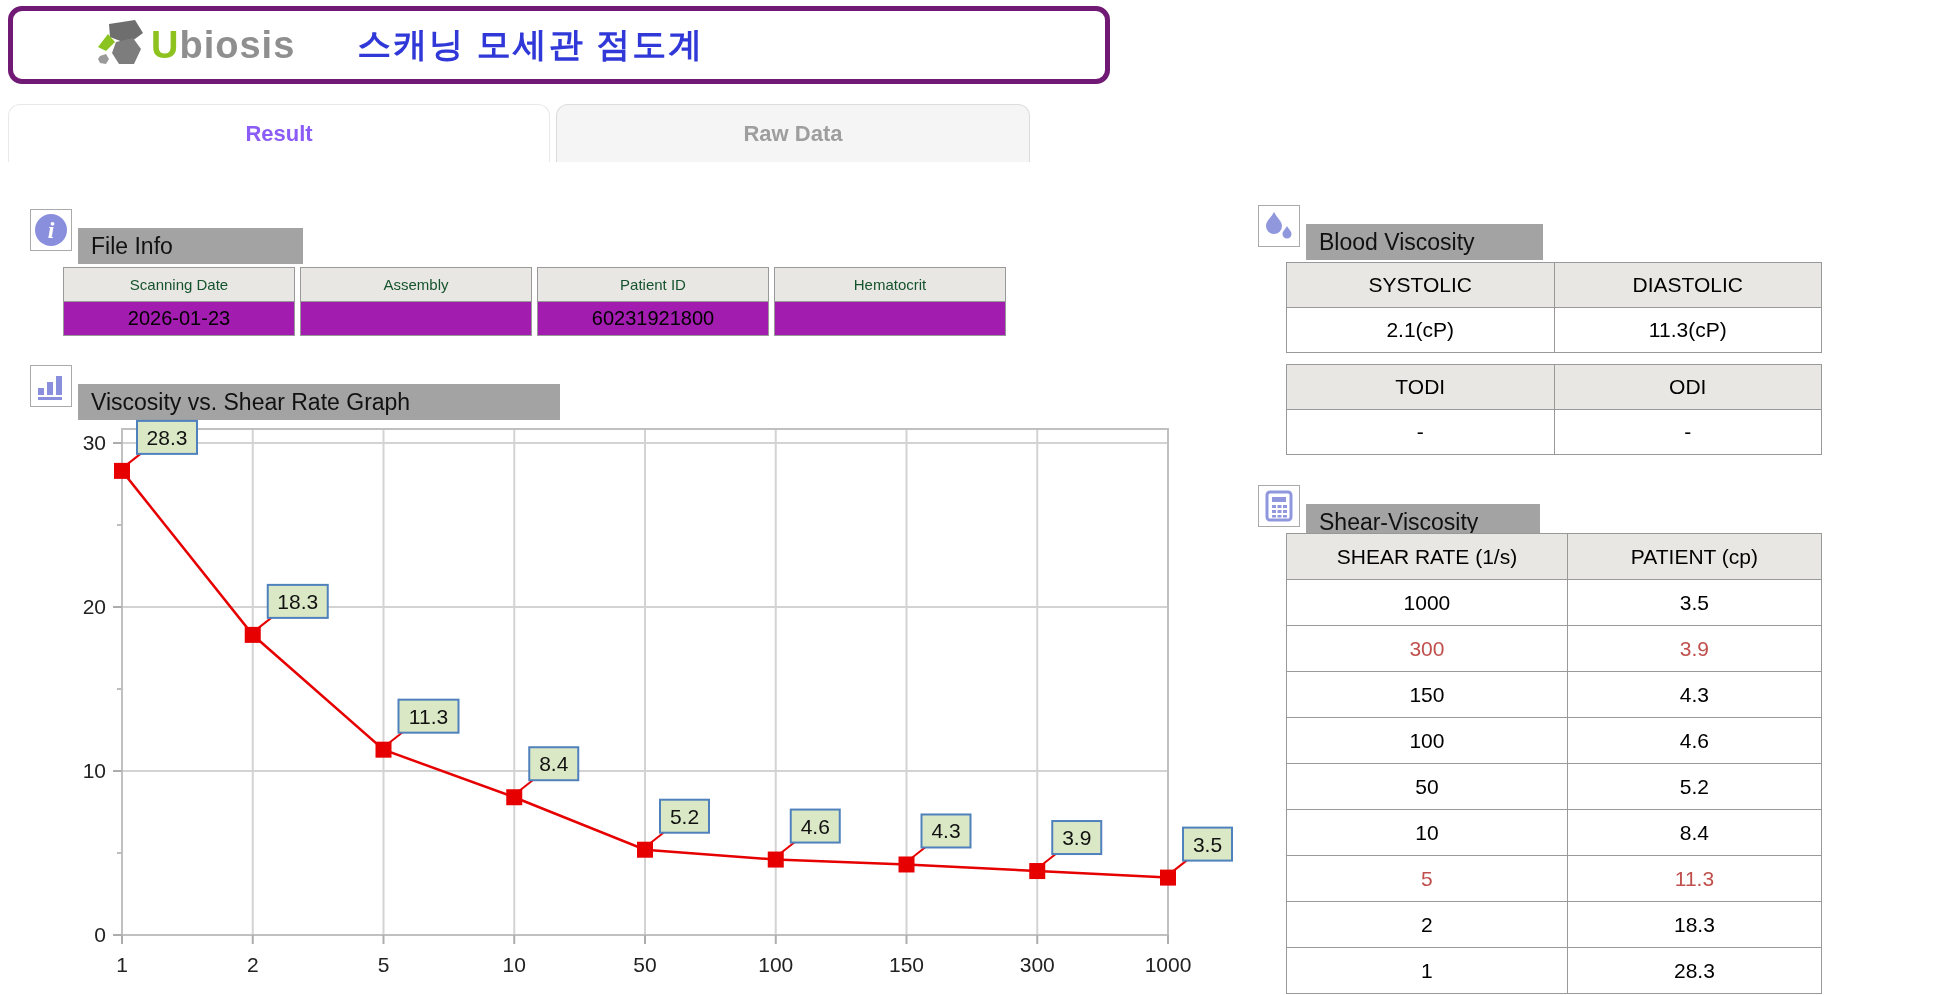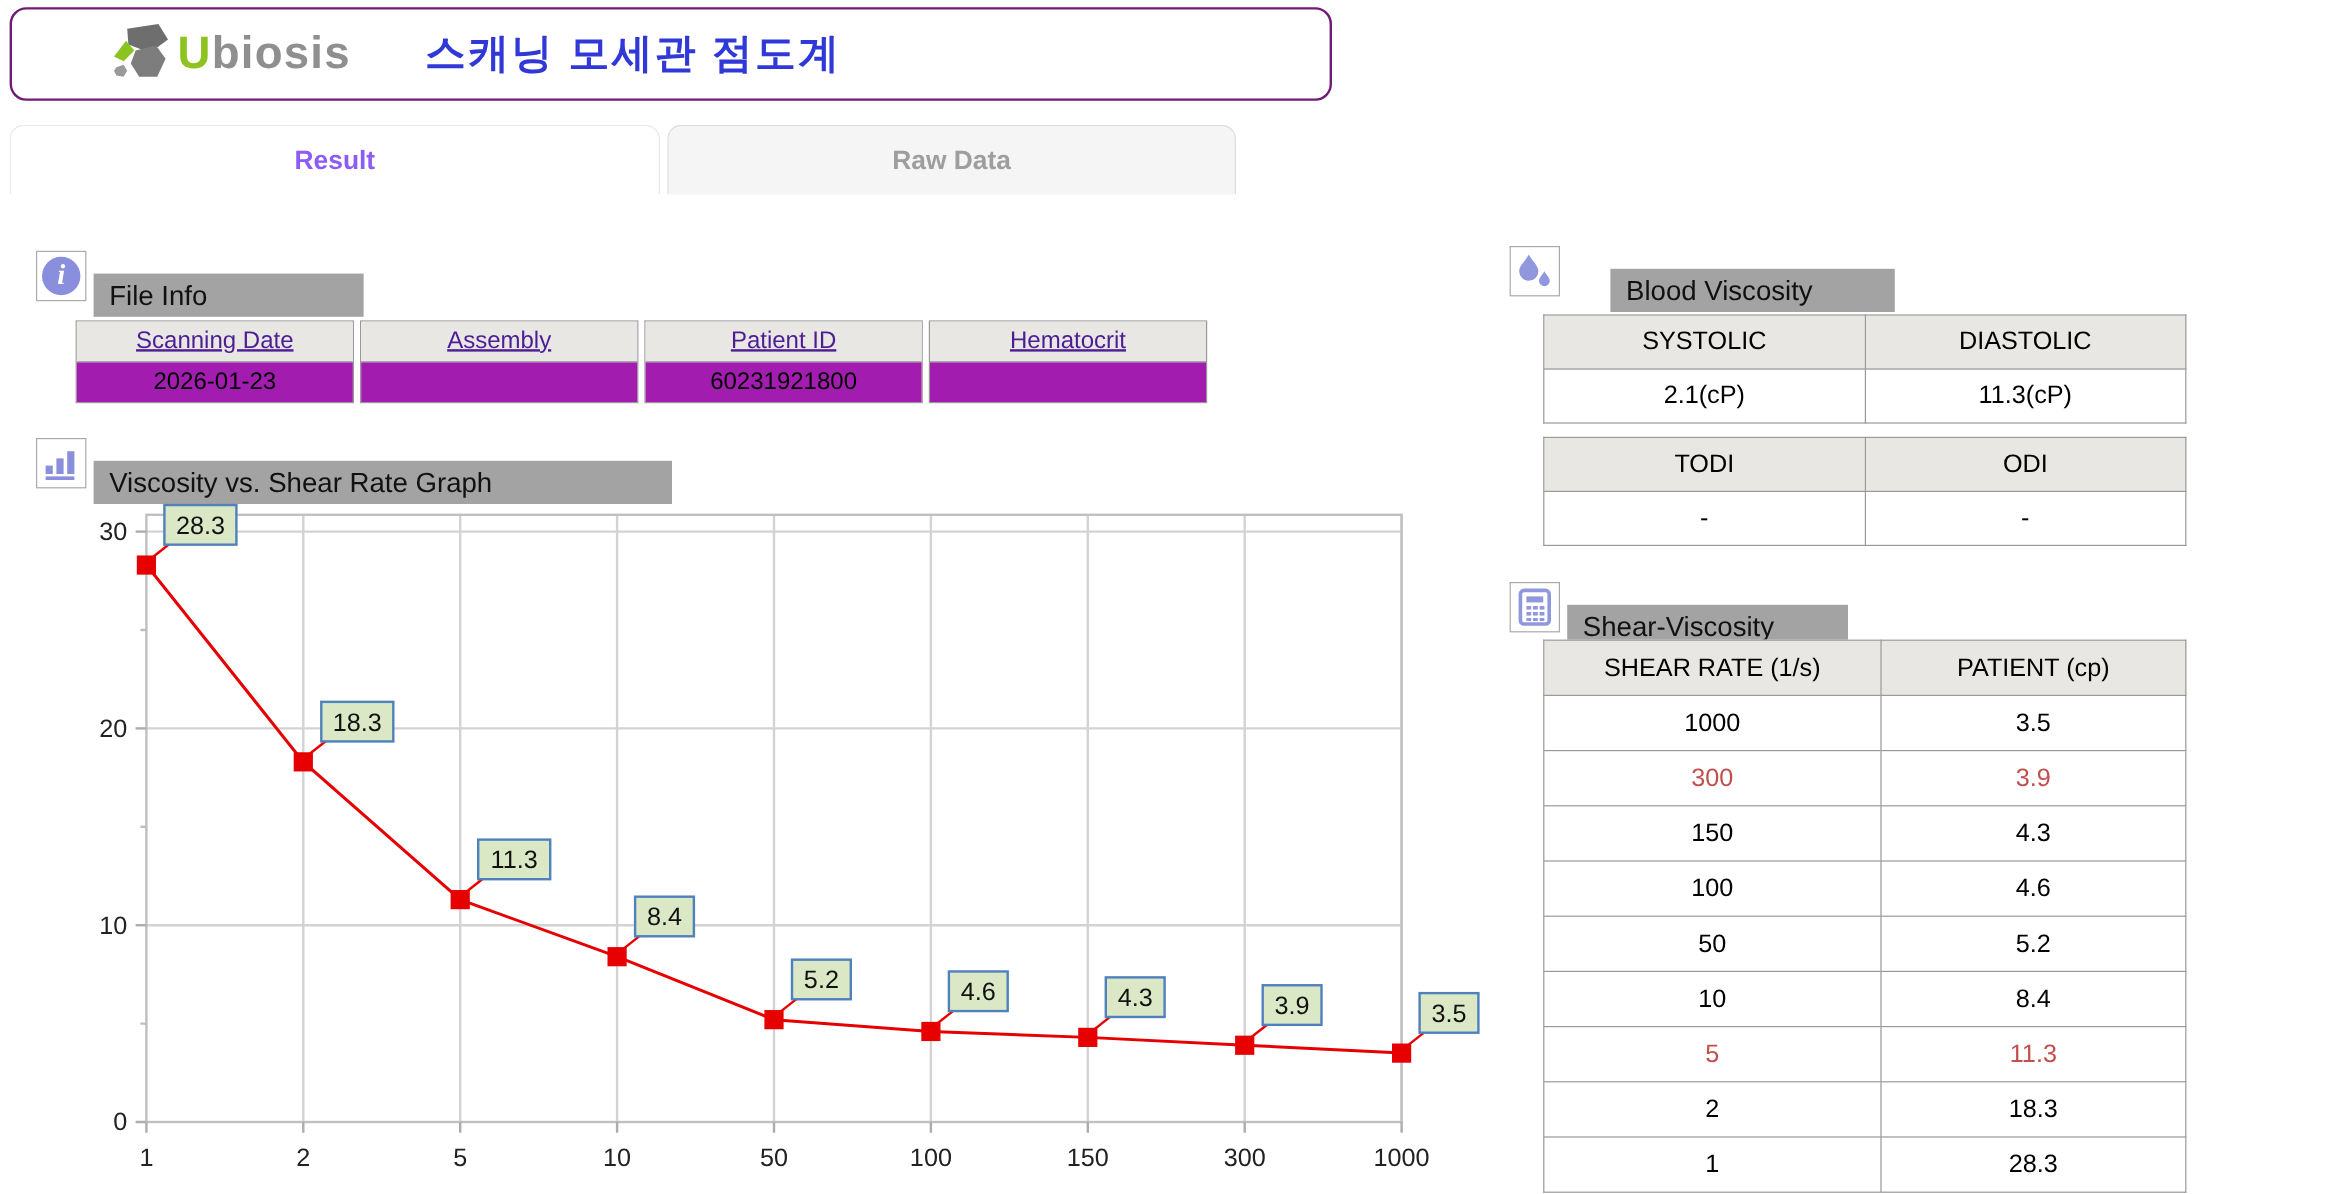--- a/index.html
+++ b/index.html
@@ -3,21 +3,21 @@
 <meta charset="utf-8">
 <style>
   html,body{margin:0;padding:0;}
   body{
     width:1943px;height:995px;position:relative;background:#ffffff;
     font-family:"Liberation Sans", sans-serif;color:#1a1a1a;overflow:hidden;
   }
   
   .header-card{
     position:absolute;left:8px;top:6px;width:1102px;height:78px;
-    background:#fff;border:2px solid #701a75;border-radius:14px;
+    background:#fff;border:5px solid #701a75;border-radius:14px;
     display:flex;align-items:center;box-sizing:border-box;padding-left:84px;
   }
   .logo{display:flex;align-items:center;}
   .logo-mark{width:52px;height:48px;margin-right:2px;margin-top:-2px;}
   .logo-text{font-size:38px;font-weight:600;letter-spacing:1px;color:#8f8f8f;line-height:1;}
   .logo-text .u{color:#8dc21f;}
   .korean-title{font-size:34px;font-weight:bold;color:#3038d8;letter-spacing:2px;margin-left:62px;}
   
   .tab{
     position:absolute;top:104px;height:58px;box-sizing:border-box;
@@ -39,21 +39,21 @@
   .w-file{width:225px;} .w-graph{width:482px;} .w-blood{width:237px;} .w-shear{width:234px;}
   .info-circle{
     width:32px;height:32px;border-radius:50%;background:#8a8fdd;color:#fff;
     display:flex;align-items:center;justify-content:center;
     font-family:"Liberation Serif",serif;font-size:24px;font-weight:bold;font-style:italic;
   }
   
   .fi-row{position:absolute;left:63px;top:267px;display:flex;gap:5px;}
   .fi-box{width:232px;border:1px solid #999;box-sizing:border-box;}
   .fi-head{height:33px;background:#e9e7e3;border-bottom:1px solid #999;
-    display:flex;align-items:center;justify-content:center;font-size:20px;color:#4c1d95;text-decoration:underline;}
+    display:flex;align-items:center;justify-content:center;font-size:15px;color:#14532d;}
   .fi-val{height:33px;background:#a21caf;display:flex;align-items:center;justify-content:center;font-size:20px;color:#000;}
   
   .chart-wrap{position:absolute;left:60px;top:413px;}
   .tick{font-size:21px;fill:#222;font-family:"Liberation Sans",sans-serif;}
   .dlabel{font-size:21px;fill:#111;font-family:"Liberation Sans",sans-serif;}
   
   table{border-collapse:collapse;table-layout:fixed;}
   .panel-table{position:absolute;left:1286px;width:536px;background:#fff;}
   .panel-table th,.panel-table td{
     border:1px solid #999;font-weight:normal;text-align:center;font-size:21px;color:#000;
@@ -195,21 +195,21 @@
       <text x="886" y="425.48" text-anchor="middle" class="dlabel">4.3</text>
       <line x1="979.25" y1="454.04" x2="998.25" y2="439.04" stroke="#e60000" stroke-width="2"></line>
       <rect x="992.25" y="408.04" width="49" height="33" fill="#dbe8c6" stroke="#4f81bd" stroke-width="2"></rect>
       <text x="1016.75" y="432.04" text-anchor="middle" class="dlabel">3.9</text>
       <line x1="1110" y1="460.6" x2="1129" y2="445.6" stroke="#e60000" stroke-width="2"></line>
       <rect x="1123" y="414.6" width="49" height="33" fill="#dbe8c6" stroke="#4f81bd" stroke-width="2"></rect>
       <text x="1147.5" y="438.6" text-anchor="middle" class="dlabel">3.5</text>
     </svg>
 </div>
 
-<div class="sec-header" style="left:1258px;top:192px;gap:36px;">
+<div class="sec-header" style="left:1258px;top:192px;">
   <div class="icon-box">
     <svg width="32" height="32" viewBox="0 0 32 32">
       <path d="M11 2 C14 8 19 11 19 16 A8 8 0 1 1 3 16 C3 11 8 8 11 2 Z" fill="#9097dd"></path>
       <path d="M24 16 C25.8 19.4 28.5 21.2 28.5 24 A4.5 4.5 0 1 1 19.5 24 C19.5 21.2 22.2 19.4 24 16 Z" fill="#9097dd"></path>
     </svg>
   </div>
   <div class="sec-label w-blood">Blood Viscosity</div>
 </div>
 <table class="panel-table bv" style="top:262px;">
   <tbody>

